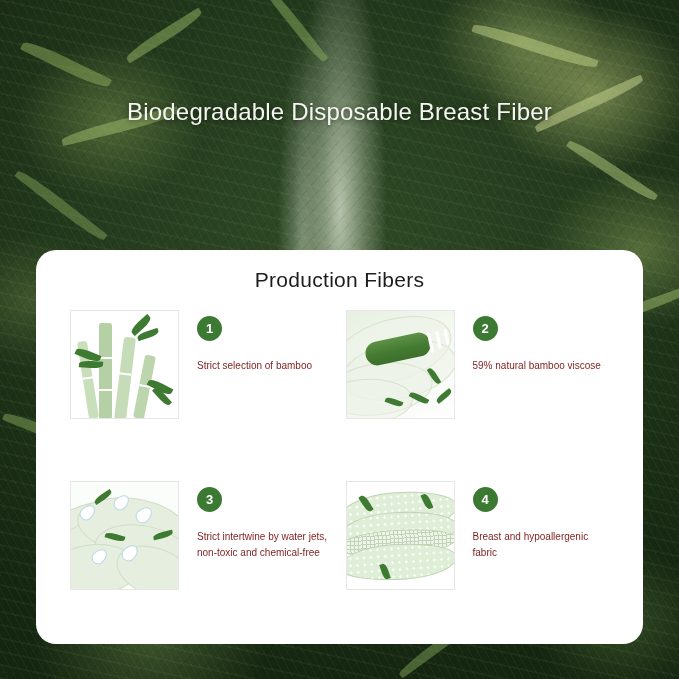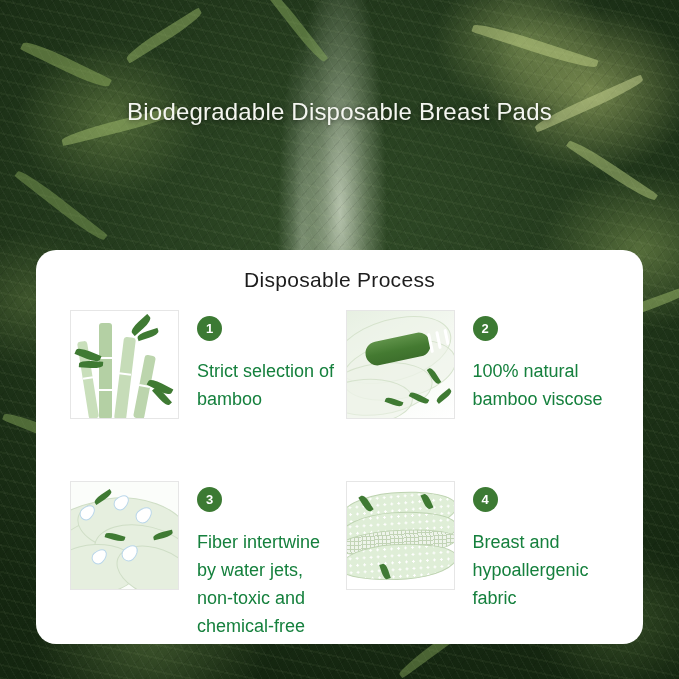--- a/index.html
+++ b/index.html
@@ -142,22 +142,22 @@
     font-size: 13px;
     font-weight: bold;
     display: flex;
     align-items: center;
     justify-content: center;
     line-height: 1;
   }
 
   .step-text {
     margin-top: 17px;
-    font-size: 18px;
-    color: #15803d;
+    font-size: 10px;
+    color: #7f1d1d;
     line-height: 1.55;
     max-width: 170px;
   }
 
   
   .culm {
     position: absolute;
     background: #b4d0a4;
     border-radius: 3px;
   }
@@ -252,26 +252,26 @@
   <div class="leaf-blade" style="left:560px; top:165px; width:104px;height:11px; background:#b6cc7e; transform:rotate(34deg);"></div>
   <div class="leaf-blade" style="left:600px; top:300px; width:96px; height:10px; background:#9cb96a; transform:rotate(-20deg);"></div>
   <div class="leaf-blade" style="left:0px;   top:430px; width:112px;height:11px; background:#86a75a; transform:rotate(22deg);"></div>
   <div class="leaf-blade" style="left:40px;  top:600px; width:126px;height:12px; background:#94b462; transform:rotate(-16deg);"></div>
   <div class="leaf-blade" style="left:520px; top:600px; width:120px;height:11px; background:#8fae5e; transform:rotate(28deg);"></div>
   <div class="leaf-blade" style="left:250px; top:20px;  width:92px; height:10px; background:#8aab5d; transform:rotate(52deg);"></div>
   <div class="leaf-blade" style="left:390px; top:640px; width:100px;height:10px; background:#7fa055; transform:rotate(-36deg);"></div>
 </div>
 
 <div id="header">
-  <div id="subheadline">Biodegradable Disposable Breast Pads</div>
+  <div id="subheadline">Biodegradable Disposable Breast Fiber</div>
 </div>
 
 <div id="process-card">
 
-  <div id="card-title">Disposable Process</div>
+  <div id="card-title">Production Fibers</div>
 
   <div id="steps-grid">
 
     <div class="step">
       <div class="step-thumb">
         <div class="culm" style="left:28px; top:12px;  width:13px; height:96px;"></div>
         <div class="culm-node" style="left:28px; top:46px; width:13px;"></div>
         <div class="culm-node" style="left:28px; top:78px; width:13px;"></div>
 
         <div class="culm" style="left:48px; top:26px;  width:12px; height:83px; background:#c6dcb8; transform:rotate(7deg);"></div>
@@ -309,21 +309,21 @@
         <div class="seg-ring" style="left:90px; top:20px; height:18px; transform:rotate(-12deg);"></div>
         <div class="seg-ring" style="left:98px; top:18px; height:16px; transform:rotate(-12deg);"></div>
 
         <div class="dleaf" style="left:78px; top:62px; width:18px; height:6px; transform:rotate(58deg);"></div>
         <div class="dleaf" style="left:62px; top:84px; width:20px; height:6px; transform:rotate(28deg);"></div>
         <div class="dleaf" style="left:88px; top:82px; width:18px; height:6px; transform:rotate(-38deg);"></div>
         <div class="dleaf" style="left:38px; top:88px; width:18px; height:6px; transform:rotate(20deg);"></div>
       </div>
       <div class="step-body">
         <div class="step-badge">2</div>
-        <div class="step-text">100% natural bamboo viscose</div>
+        <div class="step-text">59% natural bamboo viscose</div>
       </div>
     </div>
 
     <div class="step">
       <div class="step-thumb">
         <div id="thumb3-bg"></div>
         <div class="fiber" style="left:-26px; top:20px; width:104px; height:62px; transform:rotate(-12deg);"></div>
         <div class="fiber" style="left:-14px; top:36px; width:100px; height:58px; transform:rotate(-6deg);"></div>
         <div class="fiber" style="left:6px;   top:16px; width:110px; height:56px; transform:rotate(8deg);"></div>
         <div class="fiber" style="left:22px;  top:44px; width:104px; height:60px; transform:rotate(14deg);"></div>
@@ -335,21 +335,21 @@
         <div class="dleaf" style="left:82px; top:50px; width:20px; height:6px; transform:rotate(-14deg);"></div>
 
         <div class="drop" style="left:10px; top:22px; width:13px; height:17px;"></div>
         <div class="drop" style="left:44px; top:12px; width:13px; height:17px;"></div>
         <div class="drop" style="left:66px; top:24px; width:14px; height:18px;"></div>
         <div class="drop" style="left:22px; top:66px; width:13px; height:17px;"></div>
         <div class="drop" style="left:52px; top:62px; width:14px; height:18px;"></div>
       </div>
       <div class="step-body">
         <div class="step-badge">3</div>
-        <div class="step-text">Fiber intertwine by water jets, non-toxic and chemical-free</div>
+        <div class="step-text">Strict intertwine by water jets, non-toxic and chemical-free</div>
       </div>
     </div>
 
     <div class="step">
       <div class="step-thumb">
         <div id="thumb4-bg"></div>
         <div class="pad-layer pad-dot" style="left:-8px; top:10px; width:118px; height:40px; transform:rotate(-5deg);"></div>
         <div class="pad-layer pad-dot" style="left:-8px; top:30px; width:118px; height:38px; transform:rotate(-4deg);"></div>
         <div class="pad-layer pad-mesh" style="left:-10px;top:48px; width:120px; height:26px; transform:rotate(-4deg);"></div>
         <div class="pad-layer pad-dot" style="left:-8px; top:62px; width:118px; height:36px; transform:rotate(-4deg);"></div>

